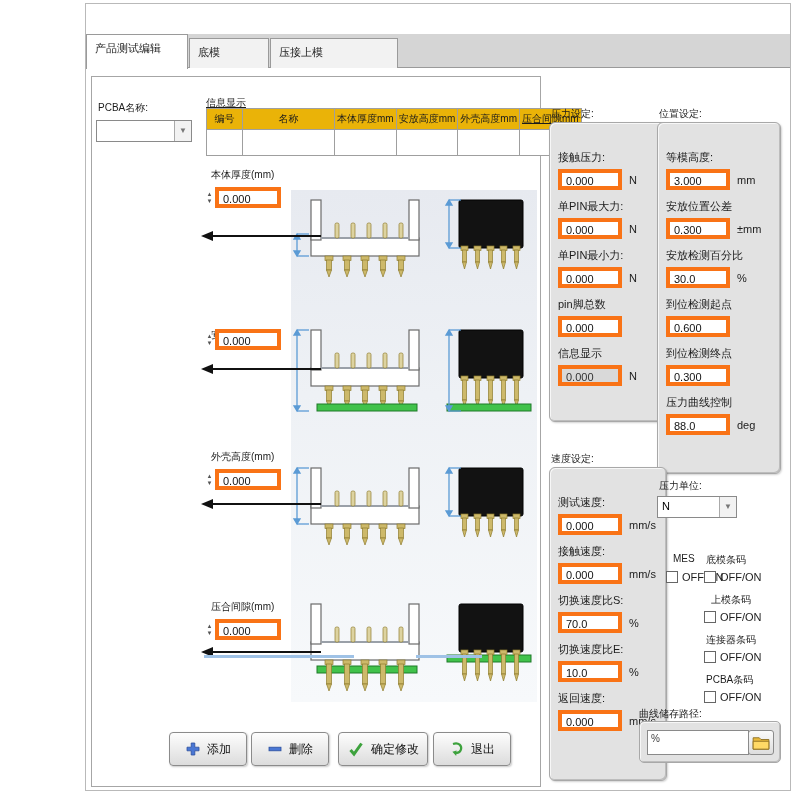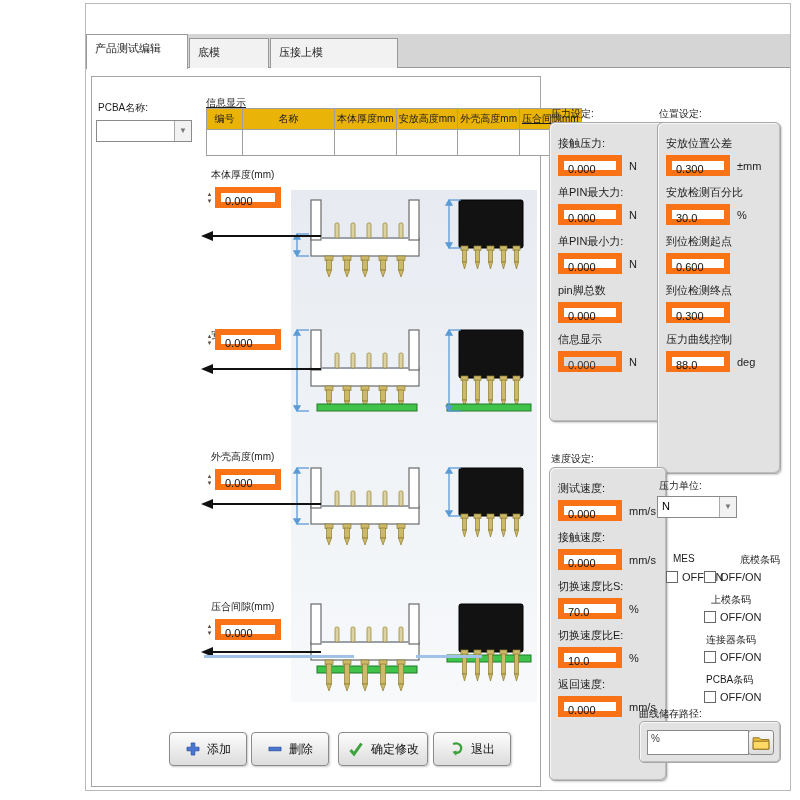--- a/index.html
+++ b/index.html
@@ -7,27 +7,27 @@
   .window { position:absolute; left:85px; top:3px; width:706px; height:788px; background:#fff; border:1px solid #b9b9b9; }
   .titlebar { position:absolute; left:0; top:0; width:100%; height:30px; background:#fff; }
   .app-icon { position:absolute; left:6px; top:7px; width:16px; height:16px; }
   .win-title { position:absolute; left:28px; top:8px; font-size:12px; color:#222; }
   .winbtn { position:absolute; top:4px; width:22px; height:20px; text-align:center; font-size:12px; color:#555; line-height:20px; cursor:default; }
   .tabbar { position:absolute; left:0; top:30px; width:100%; height:34px; background:#d5d5d5; border-bottom:1px solid #9a9a9a; }
   .tab { position:absolute; font-size:11px; color:#222; background:#f2f2f2; border:1px solid #9a9a9a; border-bottom:none; padding:0 8px; display:flex; align-items:flex-start; padding-top:6px; }
   .tab.active { background:#fff; z-index:3; }
   .gbox { position:absolute; border:1px solid #a6a6a6; background:#fff; }
   .lbl { position:absolute; font-size:10px; color:#1c1c1c; white-space:nowrap; }
-  .inp { background:#fff; border:6px solid #f97316; font-size:11px; color:#111; padding:2px 4px; height:21px; }
+  .inp { background:#fff; border:4px solid #f97316; font-size:11px; color:#111; padding:2px 4px; height:21px; }
   .inp.dis { background:#d9d9d9; color:#333; }
   .combo { position:absolute; background:#fff; border:1px solid #8a8a8a; font-size:11px; }
   .combo .val { position:absolute; left:4px; top:3px; }
   .combo .dd { position:absolute; right:0; top:0; bottom:0; width:17px; border-left:1px solid #aaa; background:#f2f2f2; color:#777; font-size:8px; text-align:center; line-height:20px; }
   .rbox { position:absolute; background:#e2e2e2; border:1px solid #a8a8a8; border-radius:6px;
-          box-shadow: inset 1px 1px 0 #f7f7f7, inset -1px -1px 0 #bdbdbd, 1px 1px 2px rgba(0,0,0,.18); padding:4px 8px 8px 8px; }
+          box-shadow: inset 1px 1px 0 #f7f7f7, inset -1px -1px 0 #bdbdbd, 1px 1px 2px rgba(0,0,0,.18); padding:18px 8px 8px 8px; }
   .fld { margin-top:9px; }
   .fld .flabel { display:block; font-size:11px; color:#1c1c1c; margin-bottom:4px; white-space:nowrap; }
   .frow { display:flex; align-items:center; gap:7px; }
   .frow .inp { width:64px; }
   .unit { font-size:11px; color:#1c1c1c; }
   table.info { position:absolute; border-collapse:collapse; background:#fff; }
   table.info th, table.info td { border:1px solid #9f9f9f; font-size:10px; font-weight:normal; color:#1c1c1c; padding:3px 2px; white-space:nowrap; }
   table.info th { background:#eab308; }
   table.info td { height:26px; }
   .spinctl { position:absolute; display:flex; }
@@ -447,20 +447,27 @@
         <div class="frow">
           <div class="inp dis">0.000</div>
           <span class="unit">N</span>
         </div>
       </div>
     </div>
 
   <span class="lbl" style="left:573px; top:103px;">位置设定:</span>
   <div class="rbox" style="left:571px; top:118px; width:124px; height:352px;" id="position-box">
       <div class="fld">
+        <span class="flabel">等模高度:</span>
+        <div class="frow">
+          <div class="inp">3.000</div>
+          <span class="unit">mm</span>
+        </div>
+      </div>
+      <div class="fld">
         <span class="flabel">安放位置公差</span>
         <div class="frow">
           <div class="inp">0.300</div>
           <span class="unit">±mm</span>
         </div>
       </div>
       <div class="fld">
         <span class="flabel">安放检测百分比</span>
         <div class="frow">
           <div class="inp">30.0</div>
@@ -543,21 +550,21 @@
   <span class="lbl" style="left:553px; top:703px;">曲线储存路径:</span>
   <div class="pathbox" style="left:553px; top:717px; width:142px; height:42px;">
     <div class="pathinp"><span style="color:#444">%</span><span></span></div>
     <div class="folderbtn">
       <svg width="18" height="14" viewBox="0 0 20 16">
           <path d="M1 2 h7 l2 2 h9 v11 H1 z" fill="#e8b93c" stroke="#8a6d1f"></path>
           <path d="M1 6 h18 v9 H1 z" fill="#ffd966" stroke="#8a6d1f"></path>
         </svg>
     </div>
   </div>
-<span class="lbl" style="left: 620px; top: 549px; margin-left: 34px;">底模条码</span>
+<span class="lbl" style="left: 620px; top: 549px;">底模条码</span>
     <div class="cbrow" style="left: 618px; top: 567px;">
       <span class="cbbox"></span>
       <span>OFF/ON</span>
     </div>
     <span class="lbl" style="left: 625px; top: 589px;">上模条码</span>
     <div class="cbrow" style="left: 618px; top: 607px;">
       <span class="cbbox"></span>
       <span>OFF/ON</span>
     </div>
     <span class="lbl" style="left: 620px; top: 629px;">连接器条码</span>

